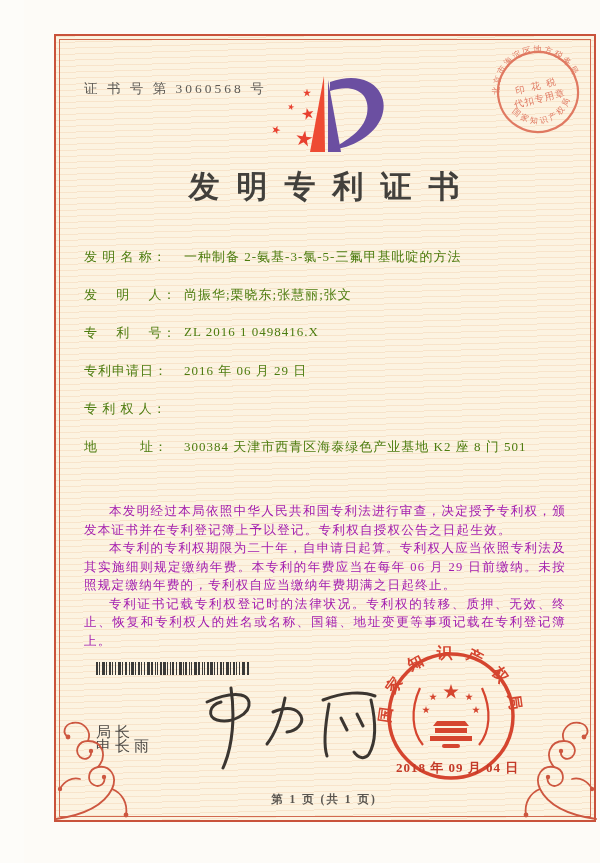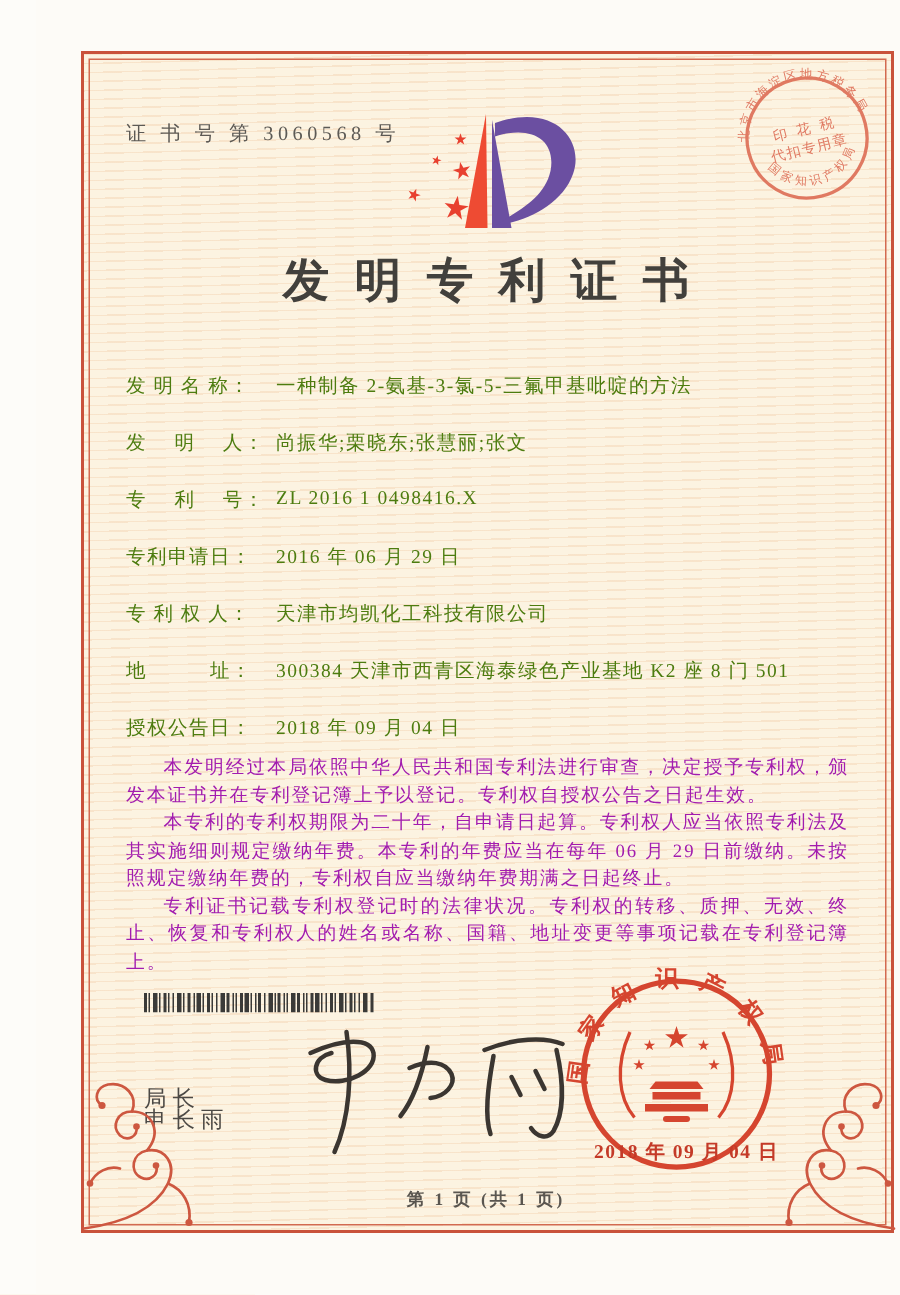--- a/index.html
+++ b/index.html
@@ -100,30 +100,26 @@
     <div class="frow">
       <span class="flabel">专　 利　 号：</span>
       <span class="fvalue">ZL 2016 1 0498416.X</span>
     </div>
     <div class="frow">
       <span class="flabel">专利申请日：</span>
       <span class="fvalue">2016 年 06 月 29 日</span>
     </div>
     <div class="frow">
       <span class="flabel">专 利 权 人：</span>
-      <span class="fvalue">天津市均凯化工科技有限公司</span>
     </div>
     <div class="frow">
       <span class="flabel">地　　　址：</span>
       <span class="fvalue">300384 天津市西青区海泰绿色产业基地 K2 座 8 门 501</span>
     </div>
     <div class="frow frow-double">
-      <span>
-        <span class="flabel">授权公告日：</span><span class="fvalue">2018 年 09 月 04 日</span>
-      </span>
     </div>
   </div>
 
   <div class="abs body-text">
     <p>本发明经过本局依照中华人民共和国专利法进行审查，决定授予专利权，颁发本证书并在专利登记簿上予以登记。专利权自授权公告之日起生效。</p>
     <p>本专利的专利权期限为二十年，自申请日起算。专利权人应当依照专利法及其实施细则规定缴纳年费。本专利的年费应当在每年 06 月 29 日前缴纳。未按照规定缴纳年费的，专利权自应当缴纳年费期满之日起终止。</p>
     <p>专利证书记载专利权登记时的法律状况。专利权的转移、质押、无效、终止、恢复和专利权人的姓名或名称、国籍、地址变更等事项记载在专利登记簿上。</p>
   </div>
 
   <svg class="abs" style="left:72px; top:662px;" width="156" height="13" viewBox="0 0 156 13">

